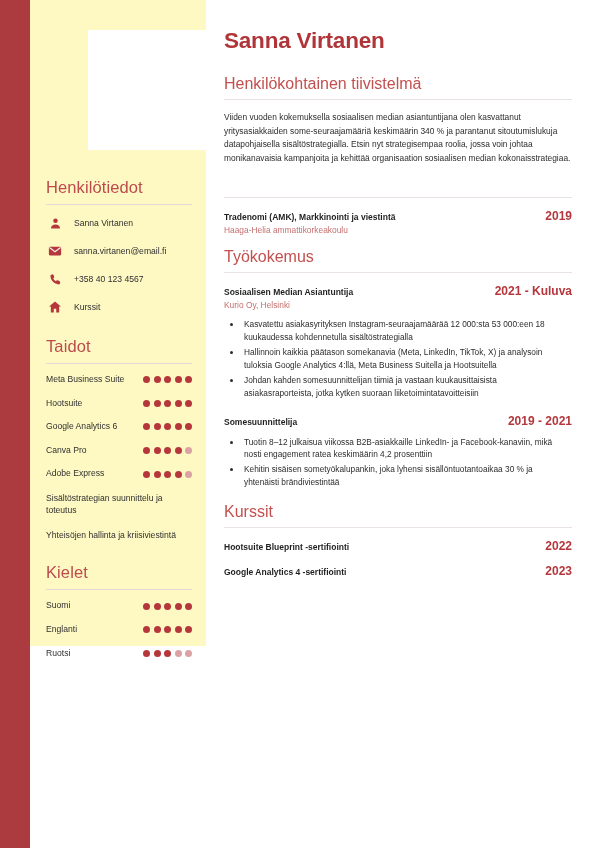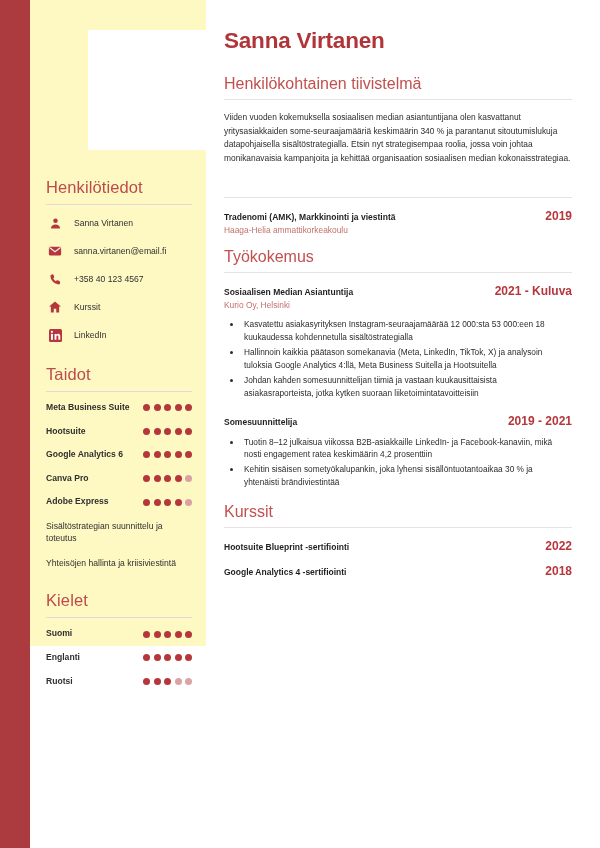--- a/index.html
+++ b/index.html
@@ -82,21 +82,20 @@
     color: #2f2f2f;
     line-height: 1.2;
   }
 
   
   .rated-row {
     display: flex;
     align-items: center;
     justify-content: space-between;
     margin-bottom: 12px;
-    font-weight: bold;
   }
   .rated-label {
     font-size: 8.6px;
     color: #2f2f2f;
     line-height: 1.35;
     padding-right: 6px;
   }
   .dots { display: flex; gap: 3.5px; flex: 0 0 auto; }
   .dot { width: 7px; height: 7px; border-radius: 50%; background: #dba2a5; }
   .dot.on { background: #b5373c; }
@@ -233,31 +232,20 @@
 
       <div class="contact-row">
         <span class="contact-icon">
           <svg width="14" height="14" viewBox="0 0 24 24" fill="#b5373c">
               <path d="M12 2.6 1.8 11h3.1v10.3h5V15h4.2v6.3h5V11h3.1z"></path>
             </svg>
         </span>
         <span class="contact-text">Kurssit</span>
       </div>
 
-      <div class="contact-row">
-        <span class="contact-icon">
-          <svg width="13" height="13" viewBox="0 0 24 24">
-              <rect x="0" y="0" width="24" height="24" rx="3" fill="#b5373c"></rect>
-              <rect x="3.6" y="9" width="3.6" height="11" fill="#ffffff"></rect>
-              <circle cx="5.4" cy="5.2" r="2.1" fill="#ffffff"></circle>
-              <path d="M10.2 9h3.4v1.6c.6-1.1 1.8-1.9 3.4-1.9 2.6 0 3.8 1.6 3.8 4.6V20h-3.6v-5.8c0-1.5-.5-2.3-1.7-2.3-1.2 0-1.8.8-1.8 2.3V20h-3.5z" fill="#ffffff"></path>
-            </svg>
-        </span>
-        <span class="contact-text">LinkedIn</span>
-      </div>
     </section>
 
     <section class="sidebar-section">
       <h2 class="side-heading">Taidot</h2>
       <div class="side-rule"></div>
       <div id="skills-rated">
           <div class="rated-row">
             <span class="rated-label">Meta Business Suite</span>
             <span class="dots">
               <span class="dot on"></span>
@@ -410,19 +398,19 @@
     <section class="main-section">
       <h2 class="main-heading">Kurssit</h2>
       <div class="main-rule"></div>
       <div id="courses-list">
           <div class="course-row entry-top">
             <span class="entry-title">Hootsuite Blueprint -sertifiointi</span>
             <span class="entry-date">2022</span>
           </div>
           <div class="course-row entry-top">
             <span class="entry-title">Google Analytics 4 -sertifiointi</span>
-            <span class="entry-date">2018</span>
+            <span class="entry-date">2023</span>
           </div>
         </div>
     </section>
 
   </main>
 </div>
 
 </body></html>

